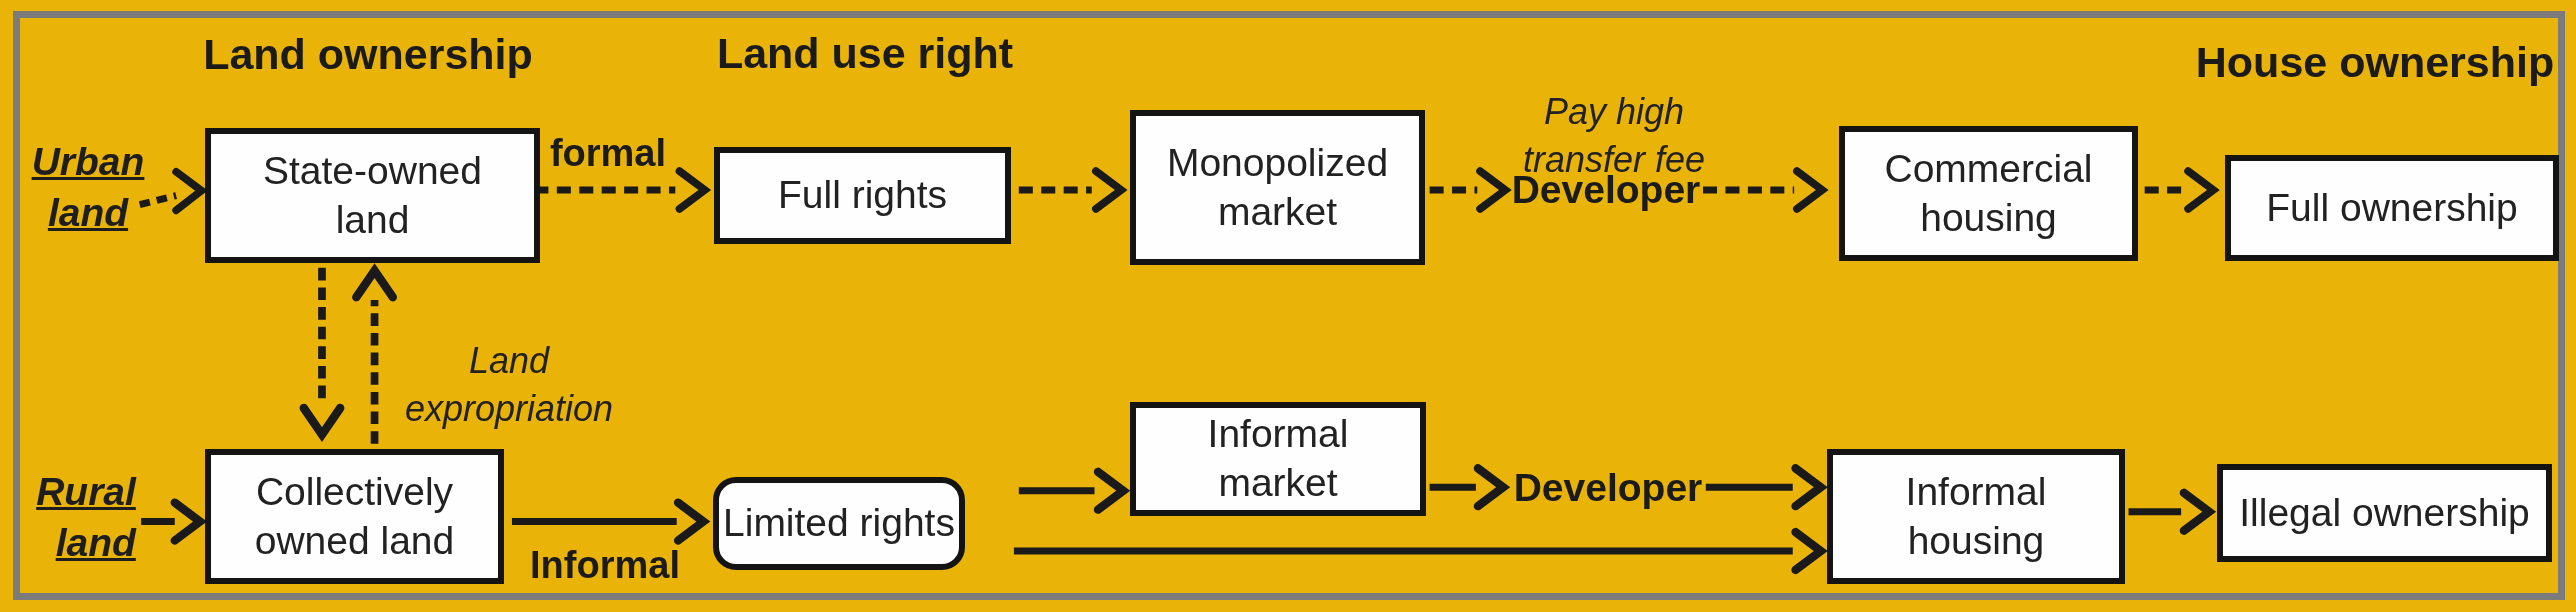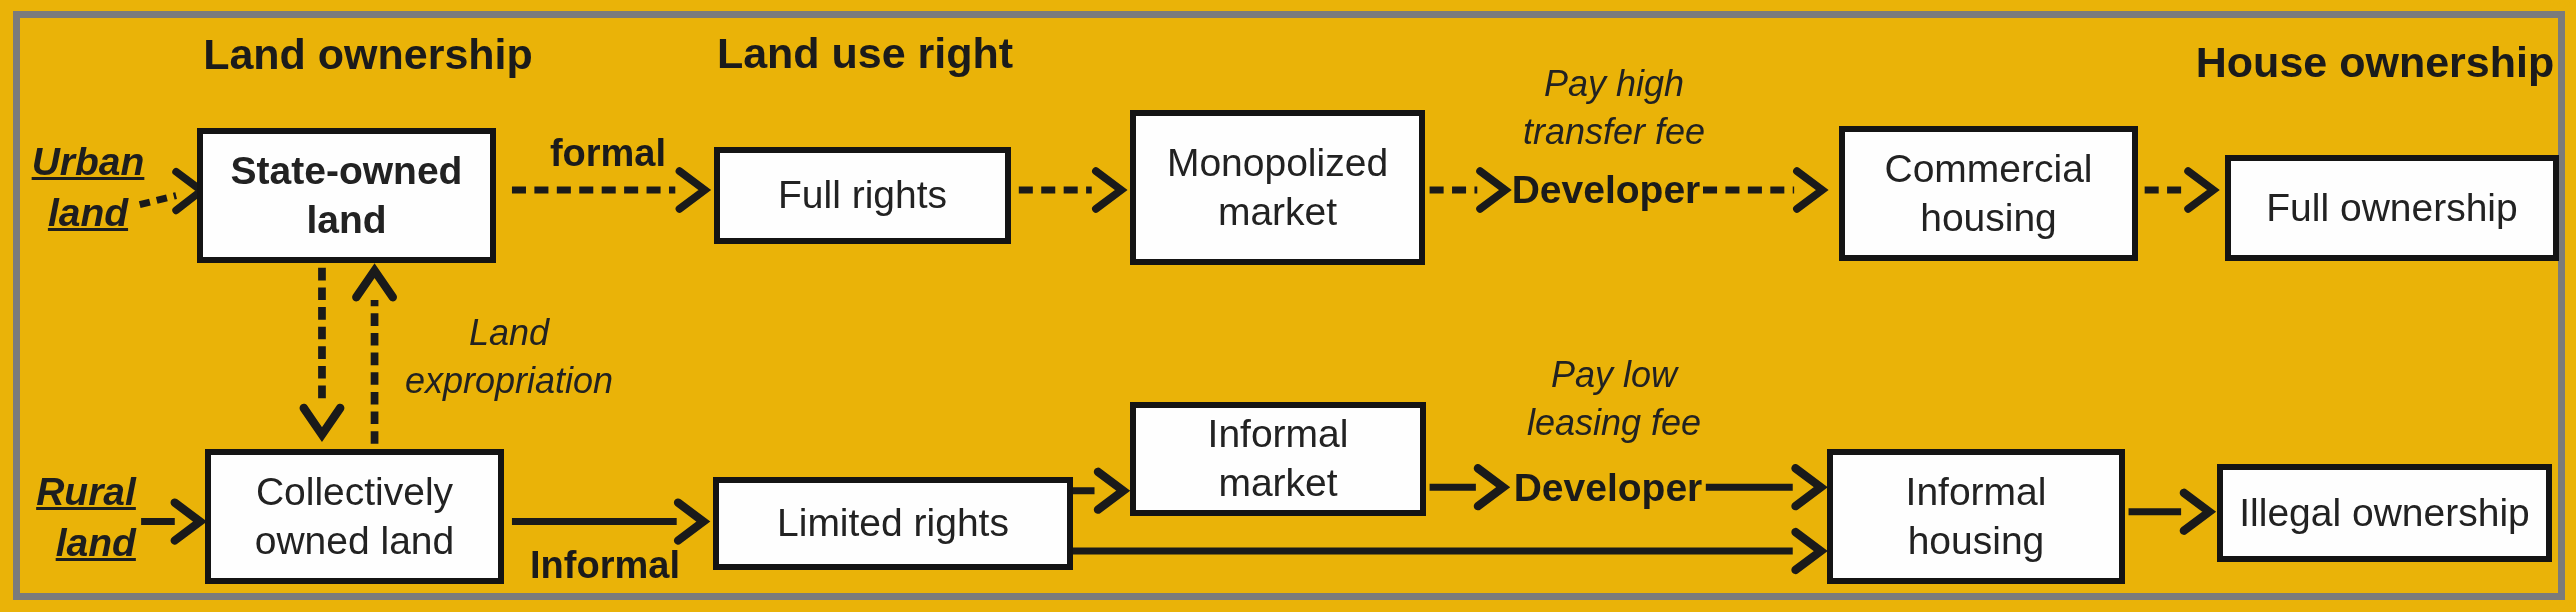--- a/index.html
+++ b/index.html
@@ -62,20 +62,21 @@
   }
   .ann {
     position: absolute;
     transform: translateX(-50%);
     font-size: 36px;
     font-style: italic;
     line-height: 1.32;
     text-align: center;
     white-space: pre-line;
     color: #222222;
+    margin-top: 28px;
   }
   .elabel {
     position: absolute;
     transform: translateX(-50%);
     font-size: 38px;
     font-weight: bold;
     white-space: nowrap;
     color: #1b1b1b;
   }
   .dev {
@@ -162,21 +163,21 @@
 
   <div class="hdr" style="left:368px; top:31px;">Land ownership</div>
   <div class="hdr" style="left:865px; top:29.5px;">Land use right</div>
   <div class="hdr" style="left:2375px; top:39px;">House ownership</div>
 
   <div class="src" style="left:88px; top:137px;">Urban
 land</div>
   <div class="src" style="left:86px; top:467px;text-align:right;">Rural
 land</div>
 
-  <div class="box" style="left:197px; top:128px; width:299px; height:135px;font-weight:bold;">
+  <div class="box" style="left:205px; top:128px; width:335px; height:135px;">
     <span class="box-label">State-owned
 land</span>
   </div>
   <div class="box" style="left:714px; top:147px; width:297px; height:97px;">
     <span class="box-label">Full rights</span>
   </div>
   <div class="box" style="left:1130px; top:110px; width:295px; height:155px;">
     <span class="box-label">Monopolized
 market</span>
   </div>
@@ -185,21 +186,21 @@
 housing</span>
   </div>
   <div class="box" style="left:2225px; top:155px; width:334px; height:106px;">
     <span class="box-label">Full ownership</span>
   </div>
 
   <div class="box" style="left:205px; top:449px; width:299px; height:135px;">
     <span class="box-label">Collectively
 owned land</span>
   </div>
-  <div class="box" style="left:713px; top:477px; width:360px; height:93px;">
+  <div class="box" style="left:713px; top:477px; width:252px; height:93px;border-radius:23px;">
     <span class="box-label">Limited rights</span>
   </div>
   <div class="box" style="left:1130px; top:402px; width:296px; height:114px;">
     <span class="box-label">Informal
 market</span>
   </div>
   <div class="box" style="left:1827px; top:449px; width:298px; height:135px;">
     <span class="box-label">Informal
 housing</span>
   </div>
@@ -207,19 +208,17 @@
     <span class="box-label">Illegal ownership</span>
   </div>
 
   <div class="dev" style="left:1606px; top:190px;">Developer</div>
   <div class="dev" style="left:1608px; top:488px;">Developer</div>
 
   <div class="elabel" style="left:608px; top:132px;">formal</div>
   <div class="elabel" style="left:605px; top:544px;">Informal</div>
   <div class="ann" style="left:1614px; top:60px;">Pay high
 transfer fee</div>
-  <div class="ann" style="left:1614px; top:351px;">Pay low
-leasing fee</div>
   <div class="ann" style="left:509px; top:309px;">Land
 expropriation</div>
 
 </div>
 
 
 </body></html>

